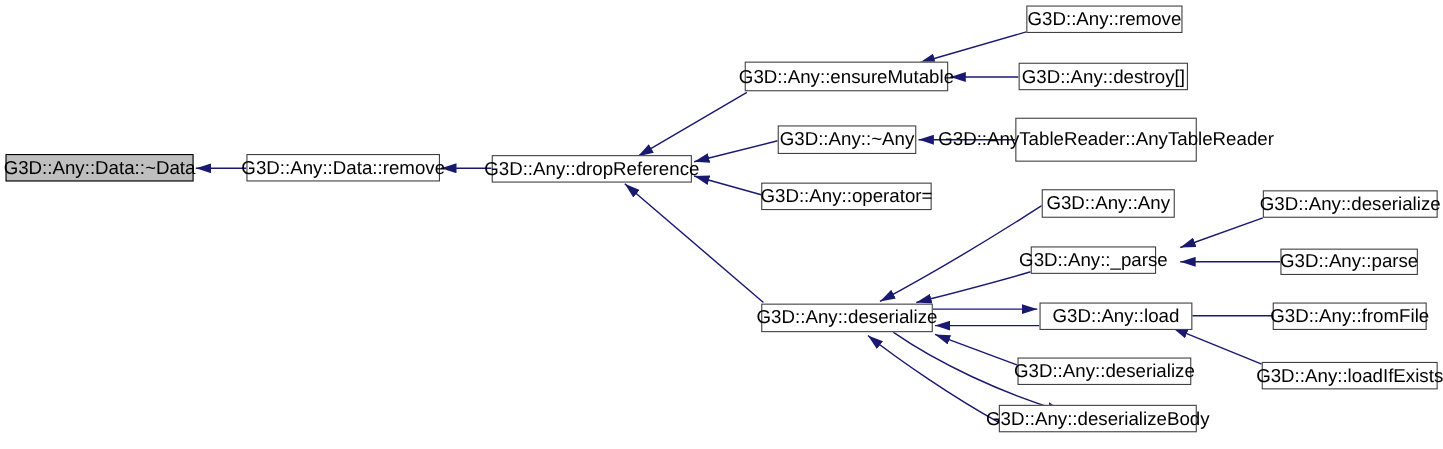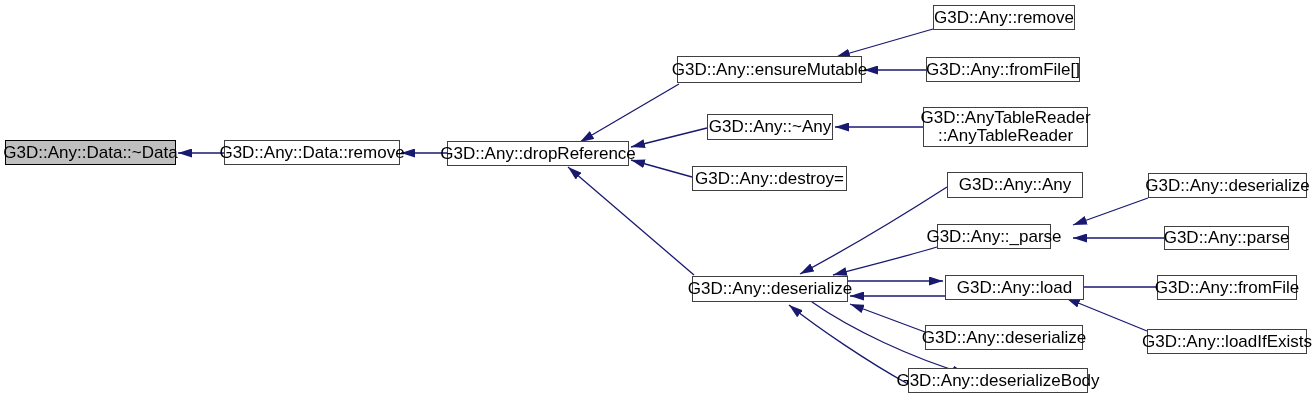--- a/index.html
+++ b/index.html
@@ -27,21 +27,21 @@
     border:1.5px solid var(--node-border);
     background:var(--node-fill);
     color:var(--node-text);
     display:flex;
     align-items:center;
     justify-content:center;
     font-size:17px;
     white-space:nowrap;
     cursor:pointer;
   }
-  .node.two-line{flex-direction:column;line-height:18px;}
+  .node.two-line{flex-direction:row;line-height:18px;}
   .node.highlight{
     background:var(--highlight-fill);
     border-color:var(--highlight-border);
     cursor:default;
   }
 </style>
 </head>
 <body>
 
 <div class="canvas">
@@ -88,41 +88,41 @@
 
   <div class="node" style="left:677px;top:56px;width:185px;height:27px">
     <span>G3D::Any::ensureMutable</span>
   </div>
 
   <div class="node" style="left:933px;top:5px;width:142px;height:25px">
     <span>G3D::Any::remove</span>
   </div>
 
   <div class="node" style="left:926px;top:57px;width:154px;height:25px">
-    <span>G3D::Any::fromFile[]</span>
+    <span>G3D::Any::destroy[]</span>
   </div>
 
   <div class="node" style="left:707px;top:114px;width:126px;height:26px">
     <span>G3D::Any::~Any</span>
   </div>
 
   <div class="node two-line" style="left:923px;top:107px;width:165px;height:40px">
     <span>G3D::AnyTableReader</span>
     <span>::AnyTableReader</span>
   </div>
 
   <div class="node" style="left:692px;top:166px;width:155px;height:25px">
-    <span>G3D::Any::destroy=</span>
+    <span>G3D::Any::operator=</span>
   </div>
 
   <div class="node" style="left:692px;top:276px;width:156px;height:26px">
     <span>G3D::Any::deserialize</span>
   </div>
 
-  <div class="node" style="left:947px;top:172px;width:136px;height:26px">
+  <div class="node" style="left:947px;top:172px;width:121px;height:26px">
     <span>G3D::Any::Any</span>
   </div>
 
   <div class="node" style="left:937px;top:224px;width:114px;height:25px">
     <span>G3D::Any::_parse</span>
   </div>
 
   <div class="node" style="left:945px;top:275px;width:139px;height:25px">
     <span>G3D::Any::load</span>
   </div>

